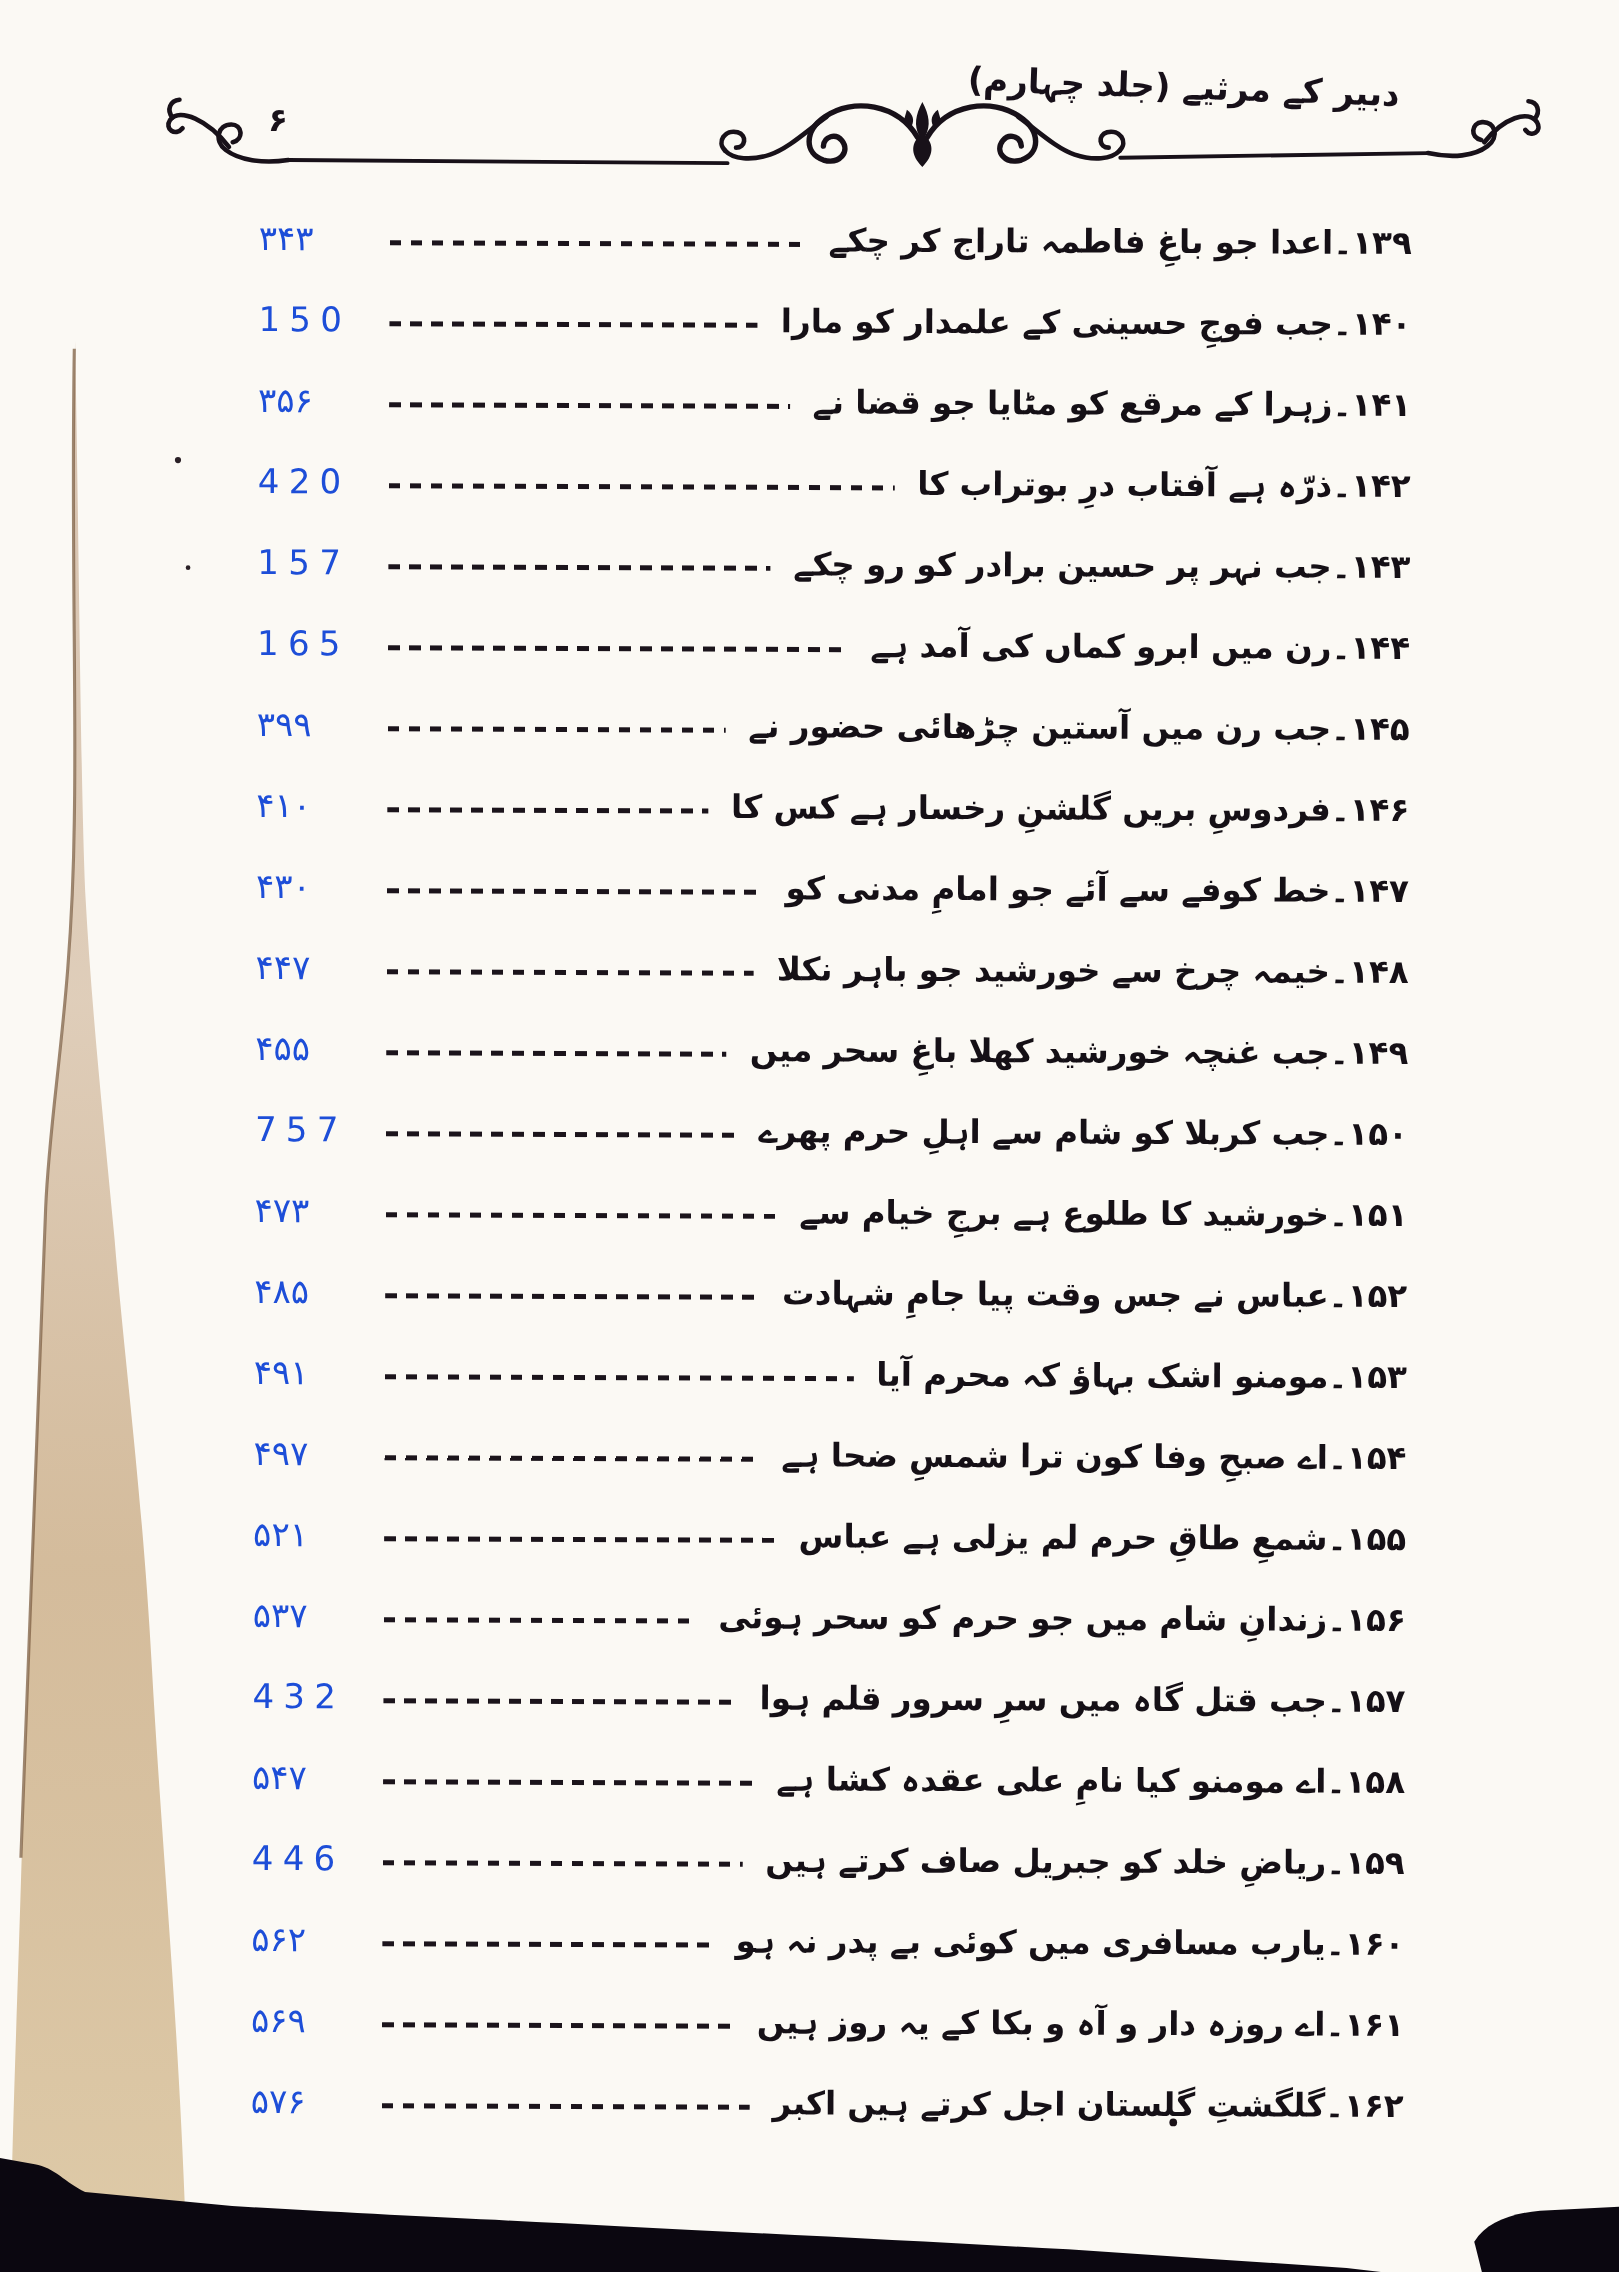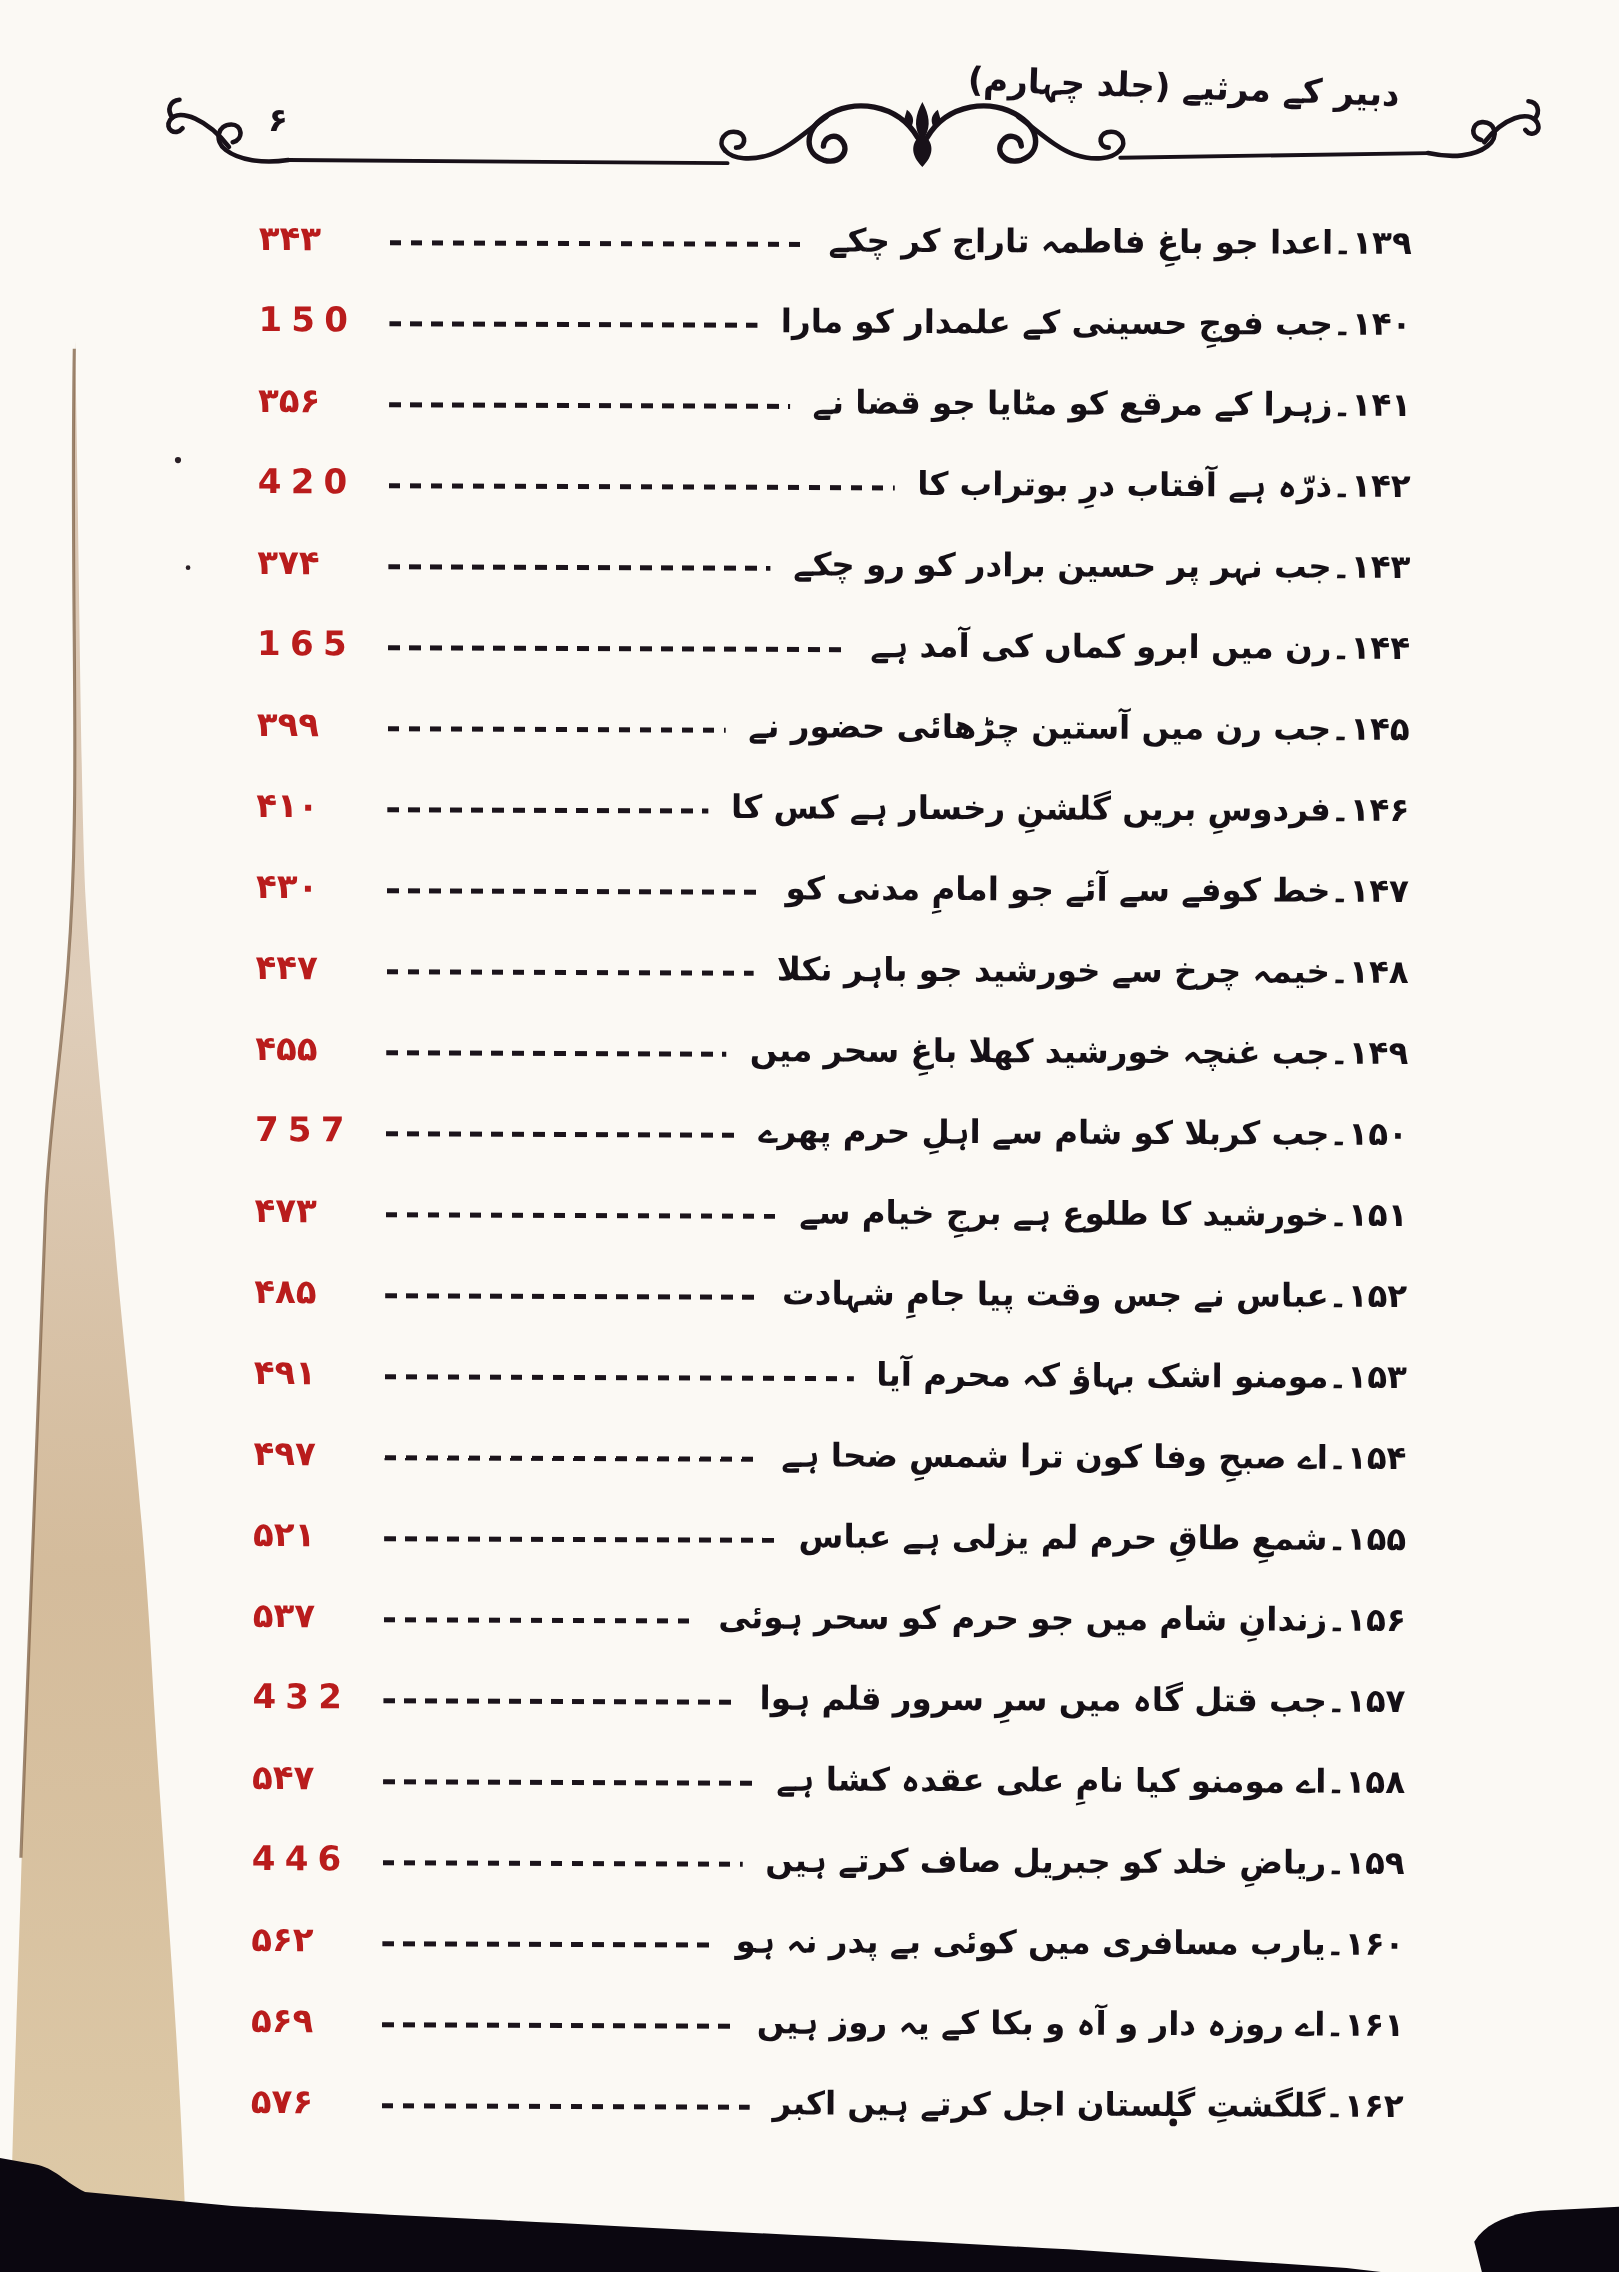--- a/index.html
+++ b/index.html
@@ -28,22 +28,22 @@
   .toc{
     position:absolute;left:259px;top:197px;width:1153px;
     transform:rotate(0.25deg);transform-origin:left top;
   }
   .row{
     height:81px;
     display:flex;align-items:center;
   }
   .pageno{
     width:128px;flex:0 0 auto;
-    font-size:34px;font-weight:bold;
-    letter-spacing:9.3px;color:#b91c1c;
+    font-size:34px;font-weight:normal;
+    letter-spacing:9.3px;color:#1d4ed8;
     white-space:nowrap;
   }
   .leader{
     flex:1 1 auto;height:5.4px;min-width:46px;
     margin:0 23px 0 3.1px;
     background:repeating-linear-gradient(to right,#1b141b 0 11.6px,transparent 11.6px 21px);
     transform:translateY(4.6px);
   }
   .title{
     flex:0 0 auto;max-width:759px;
@@ -112,21 +112,21 @@
       <span class="title" dir="rtl">۱۴۱۔زہرا کے مرقع کو مٹایا جو قضا نے</span>
     </div>
 
     <div class="row">
       <span class="pageno">420</span>
       <span class="leader"></span>
       <span class="title" dir="rtl">۱۴۲۔ذرّہ ہے آفتاب درِ بوتراب کا</span>
     </div>
 
     <div class="row">
-      <span class="pageno">۳۷۴</span>
+      <span class="pageno">157</span>
       <span class="leader"></span>
       <span class="title" dir="rtl">۱۴۳۔جب نہر پر حسین برادر کو رو چکے</span>
     </div>
 
     <div class="row">
       <span class="pageno">165</span>
       <span class="leader"></span>
       <span class="title" dir="rtl">۱۴۴۔رن میں ابرو کماں کی آمد ہے</span>
     </div>
 

